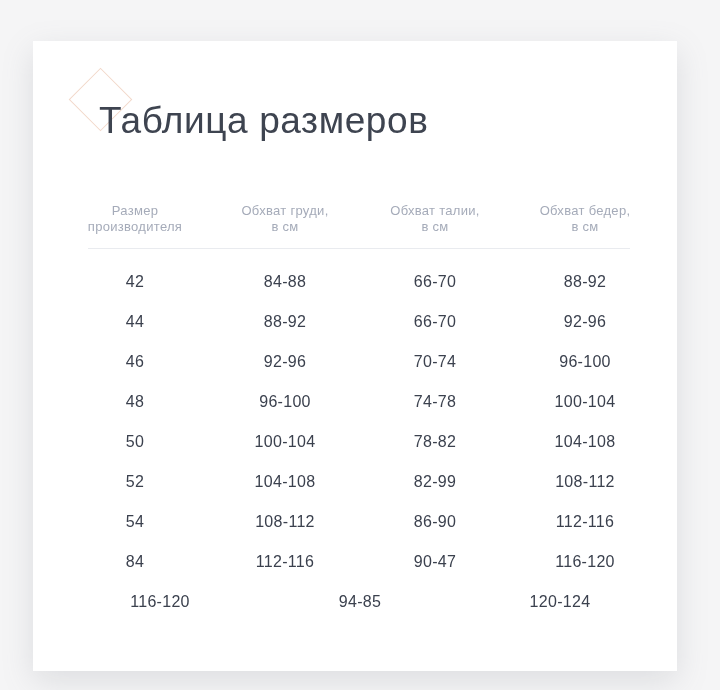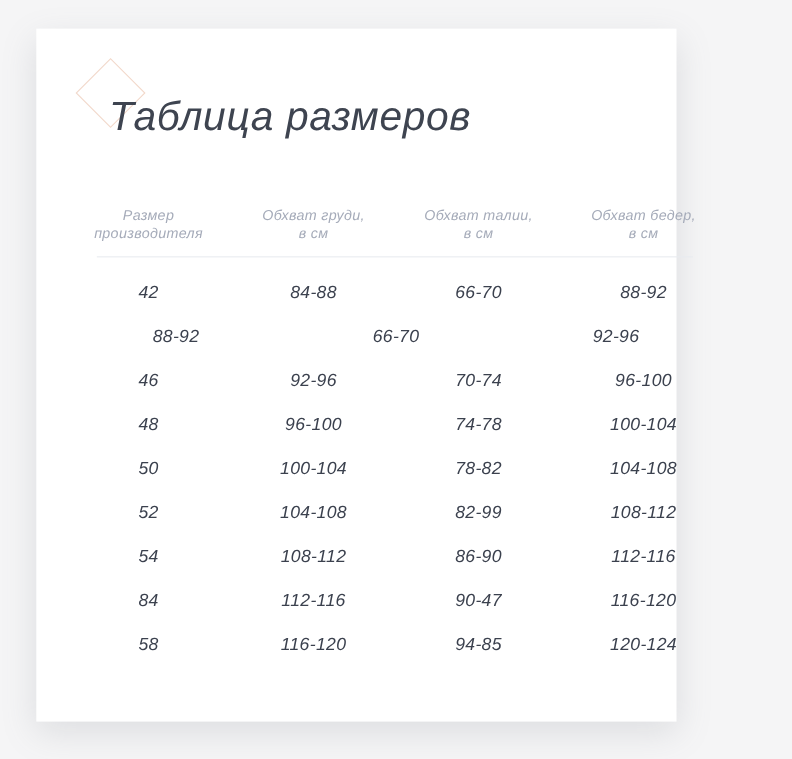--- a/index.html
+++ b/index.html
@@ -15,25 +15,24 @@
   html, body {
     width: 720px; height: 690px;
     font-family: "Liberation Sans", "DejaVu Sans", sans-serif;
     background: var(--page-bg);
     overflow: hidden;
   }
   body { position: relative; }
 
   .card {
     position: absolute;
-    left: 33px; top: 26px;
-    width: 582px; height: 630px;
+    left: 33px; top: 41px;
+    width: 644px; height: 630px;
     background: var(--card-bg);
     box-shadow: 0 10px 30px rgba(110, 115, 130, 0.18);
-    font-style: italic;
   }
 
   .title-wrap {
     position: relative;
     margin: 57px 0 0 66px;
     height: 46px;
   }
   .diamond {
     position: absolute;
     left: -21px; top: -21px;
@@ -119,20 +118,21 @@
     <div class="divider"></div>
 
     <div class="tbody">
       <div class="tr">
         <div class="td">42</div>
         <div class="td">84-88</div>
         <div class="td">66-70</div>
         <div class="td">88-92</div>
       </div>
       <div class="tr">
+        <div class="td">44</div>
         <div class="td">88-92</div>
         <div class="td">66-70</div>
         <div class="td">92-96</div>
       </div>
       <div class="tr">
         <div class="td">46</div>
         <div class="td">92-96</div>
         <div class="td">70-74</div>
         <div class="td">96-100</div>
       </div>
@@ -160,21 +160,20 @@
         <div class="td">86-90</div>
         <div class="td">112-116</div>
       </div>
       <div class="tr">
         <div class="td">84</div>
         <div class="td">112-116</div>
         <div class="td">90-47</div>
         <div class="td">116-120</div>
       </div>
       <div class="tr">
-        <div class="td">58</div>
         <div class="td">116-120</div>
         <div class="td">94-85</div>
         <div class="td">120-124</div>
       </div>
     </div>
 
   </div>
 </div>
 
 </body></html>

